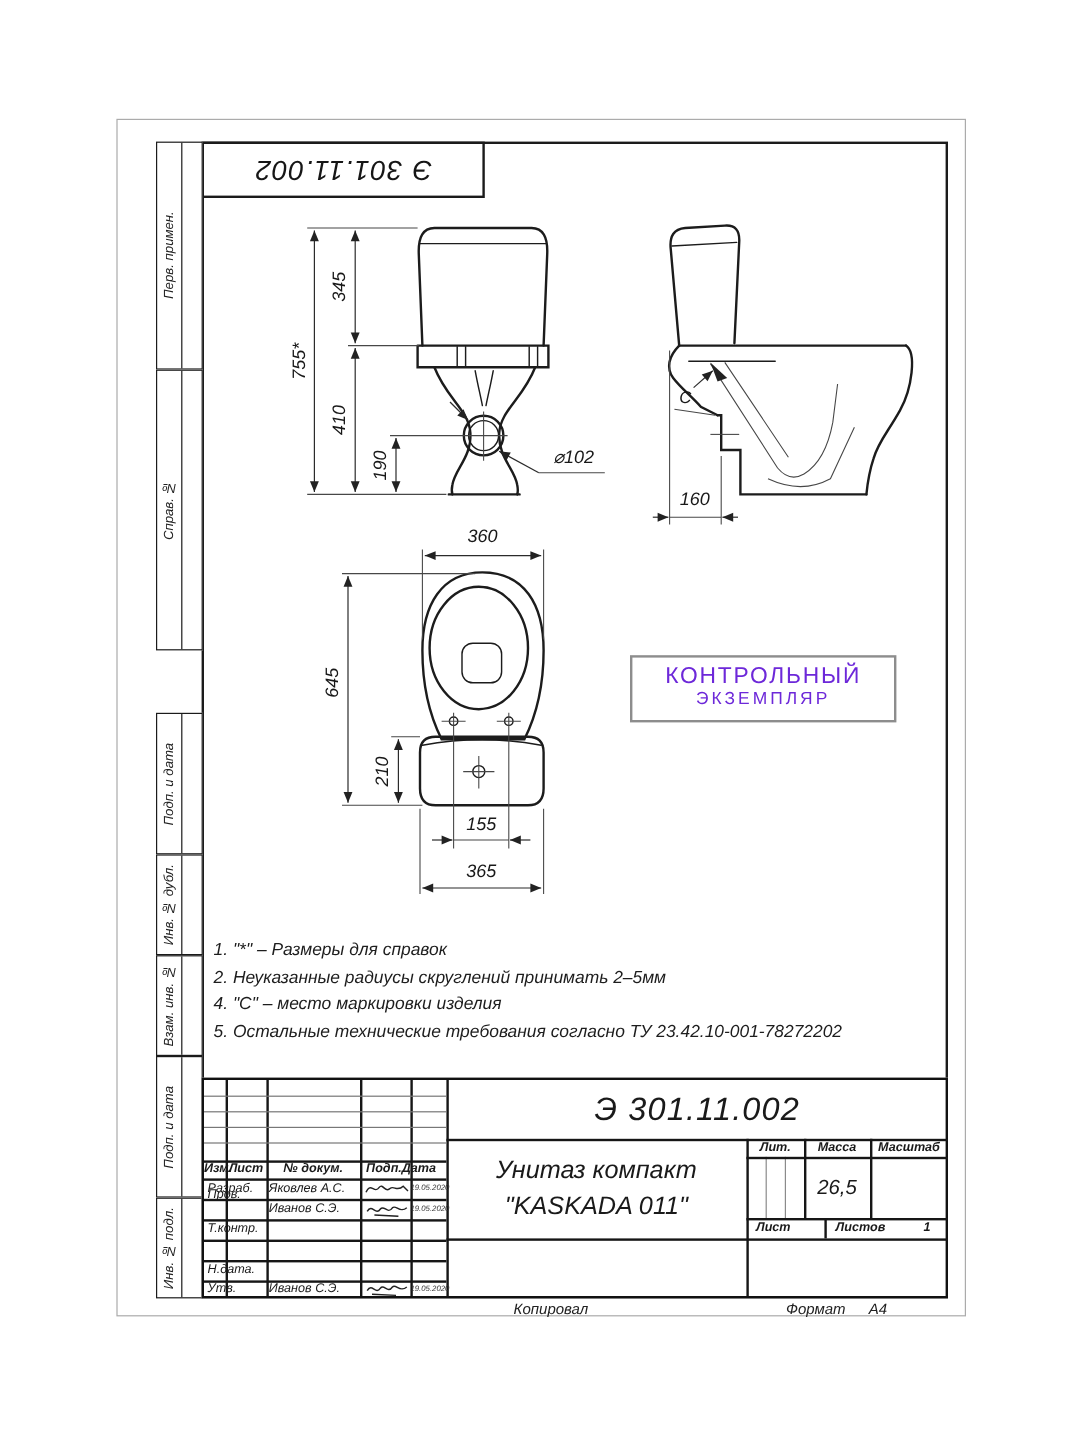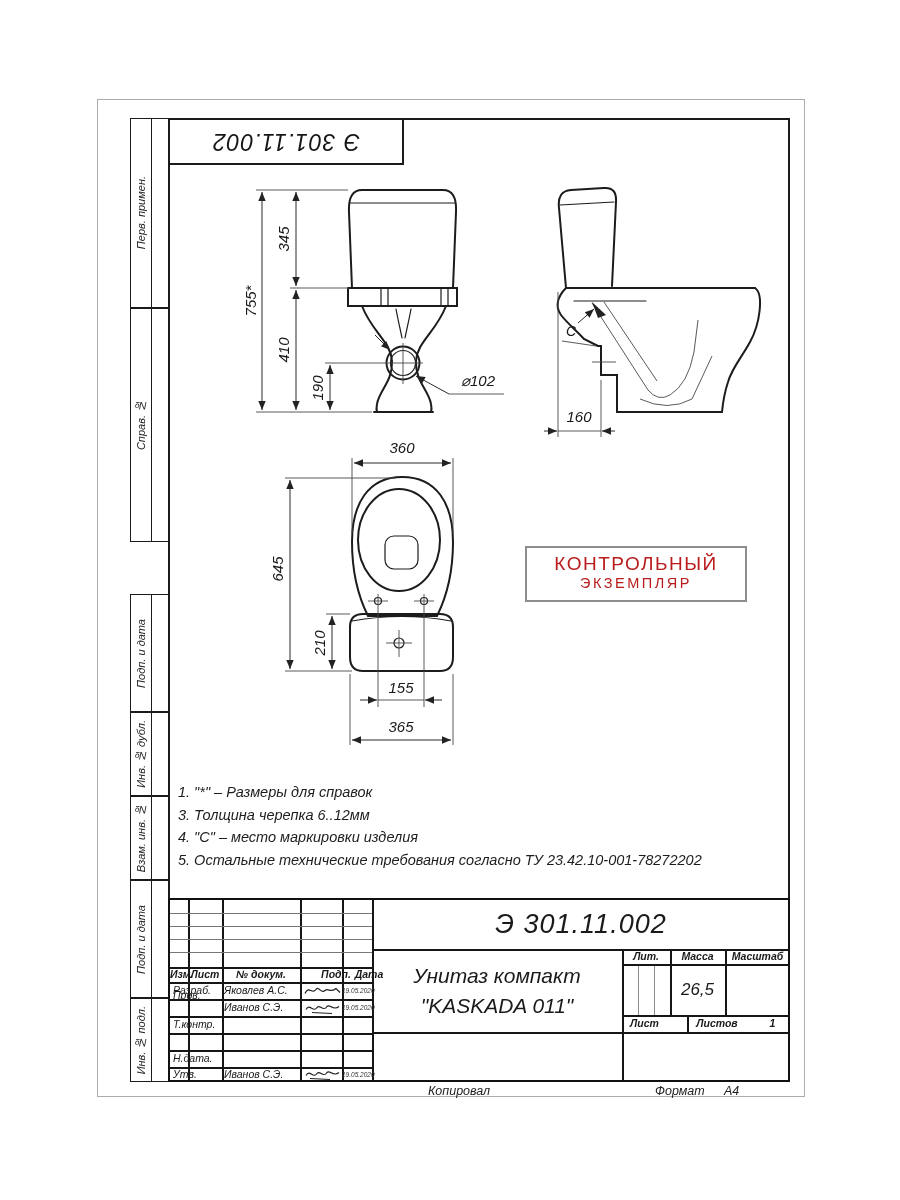--- a/index.html
+++ b/index.html
@@ -35,21 +35,21 @@
   .thin { fill:none; stroke:#474747; stroke-width:0.9; }
   .dim { stroke:#2b2b2b; stroke-width:1; fill:none; marker-start:url(#ar); marker-end:url(#ar); }
   .ldr { stroke:#2b2b2b; stroke-width:1; fill:none; marker-end:url(#ar); }
 
   
   .vlab, .hlab { position:absolute; font-style:italic; font-size:15px; color:#181818; white-space:nowrap; }
   .vlab { transform:translate(-50%,-50%) rotate(-90deg); }
   .hlab { transform:translate(-50%,-50%); }
 
   
-  .stamp { left:525px; top:546px; width:222px; height:56px; border:2.5px solid #8d8d8d; color:#b91c1c;
+  .stamp { left:525px; top:546px; width:222px; height:56px; border:2.5px solid #8d8d8d; color:#6d28d9;
            text-align:center; padding-top:5px; }
   .stamp .s1 { font-size:19px; letter-spacing:1.5px; }
   .stamp .s2 { font-size:14.5px; letter-spacing:2.5px; }
 
   
   .notes { left:178px; top:781px; width:580px; font-style:italic; font-size:14.5px; color:#1d1d1d; }
   .notes div { height:22.6px; line-height:22.6px; white-space:nowrap; }
 
   
   .tb { left:168px; top:898px; width:622px; height:184px; border:2px solid #111; background:#fff; }
@@ -203,21 +203,21 @@
   <span class="hlab" style="left:401px;top:687px">155</span>
   <span class="hlab" style="left:401px;top:726px">365</span>
 
   <div class="abs stamp">
     <div class="s1">КОНТРОЛЬНЫЙ</div>
     <div class="s2">ЭКЗЕМПЛЯР</div>
   </div>
 
   <div class="abs notes">
     <div>1. "*" – Размеры для справок</div>
-    <div>3. Толщина черепка 6..12мм</div>
+    <div>2. Неуказанные радиусы скруглений принимать 2–5мм</div>
     <div>4. "С" – место маркировки изделия</div>
     <div>5. Остальные технические требования согласно ТУ 23.42.10-001-78272202</div>
   </div>
 
   <div class="abs tb">
 
     <div class="vl" style="left:18px;top:0;height:180px"></div>
     <div class="vl" style="left:52px;top:0;height:180px"></div>
     <div class="vl" style="left:130px;top:0;height:180px"></div>
     <div class="vl" style="left:172px;top:0;height:180px"></div>
@@ -241,22 +241,22 @@
     <div class="hl" style="left:0;top:150px;width:202px"></div>
     <div class="hl" style="left:0;top:167px;width:202px"></div>
     <div class="hl" style="left:202px;top:49px;width:418px"></div>
     <div class="hl" style="left:452px;top:64px;width:168px"></div>
     <div class="hl" style="left:452px;top:115px;width:168px"></div>
     <div class="hl" style="left:202px;top:132px;width:418px"></div>
 
     <div class="cell hdr" style="left:0;top:67px;width:18px;height:15px;line-height:15px">Изм.</div>
     <div class="cell hdr" style="left:18px;top:67px;width:34px;height:15px;line-height:15px">Лист</div>
     <div class="cell hdr" style="left:52px;top:67px;width:78px;height:15px;line-height:15px">№ докум.</div>
-    <div class="cell hdr" style="left:146px;top:67px;width:40px;height:15px;line-height:15px">Подп.</div>
-    <div class="cell hdr" style="left:184px;top:67px;width:30px;height:15px;line-height:15px">Дата</div>
+    <div class="cell hdr" style="left:130px;top:67px;width:40px;height:15px;line-height:15px">Подп.</div>
+    <div class="cell hdr" style="left:164px;top:67px;width:30px;height:15px;line-height:15px">Дата</div>
 
     <div class="cell role" style="left:0;top:82px;width:63px;height:17px;line-height:17px">Разраб.</div>
     <div class="cell nm" style="left:54px;top:82px;width:76px;height:17px;line-height:17px">Яковлев А.С.</div>
     <div class="cell dt" style="left:172px;top:82px;width:30px;height:17px;line-height:17px">19.05.2020</div>
     <div class="cell role" style="left:0;top:87px;width:52px;height:17px;line-height:17px">Пров.</div>
     <div class="cell nm" style="left:54px;top:99px;width:76px;height:17px;line-height:17px">Иванов С.Э.</div>
     <div class="cell dt" style="left:172px;top:99px;width:30px;height:17px;line-height:17px">19.05.2020</div>
     <div class="cell role" style="left:0;top:116px;width:52px;height:17px;line-height:17px">Т.контр.</div>
     <div class="cell role" style="left:0;top:150px;width:52px;height:17px;line-height:17px">Н.дата.</div>
     <div class="cell role" style="left:0;top:167px;width:67px;height:15px;line-height:15px">Утв.</div>

